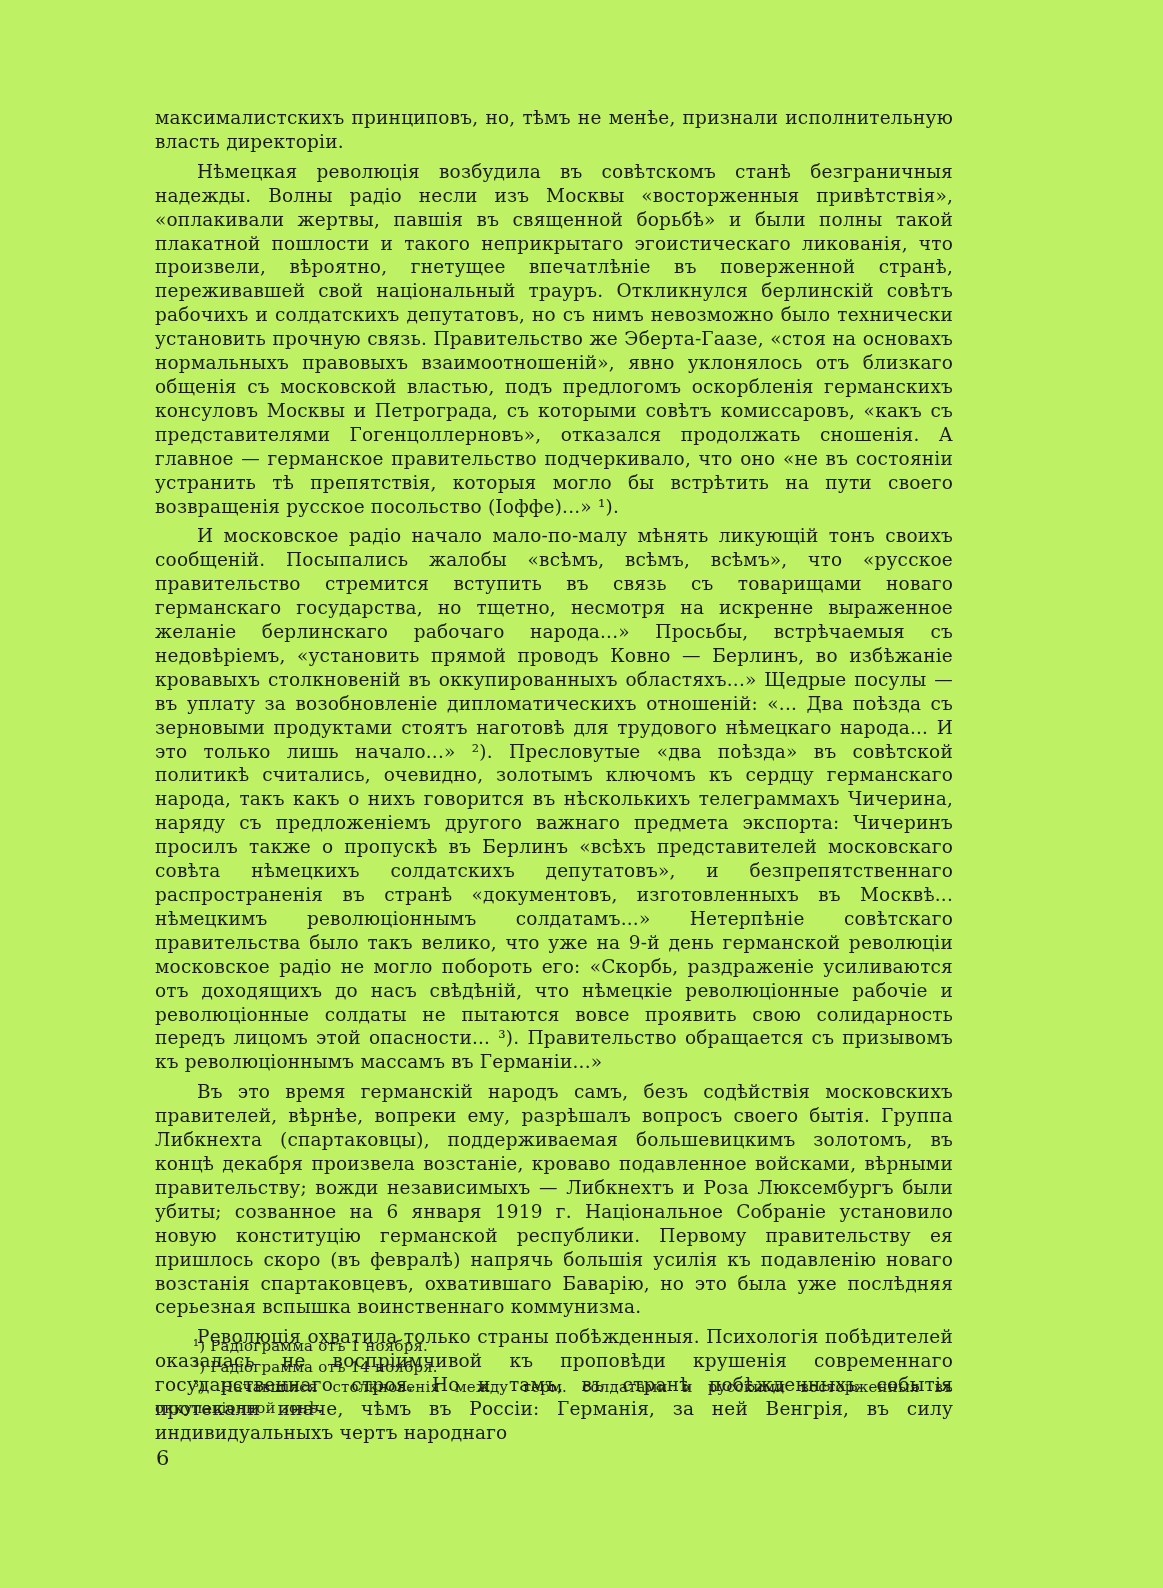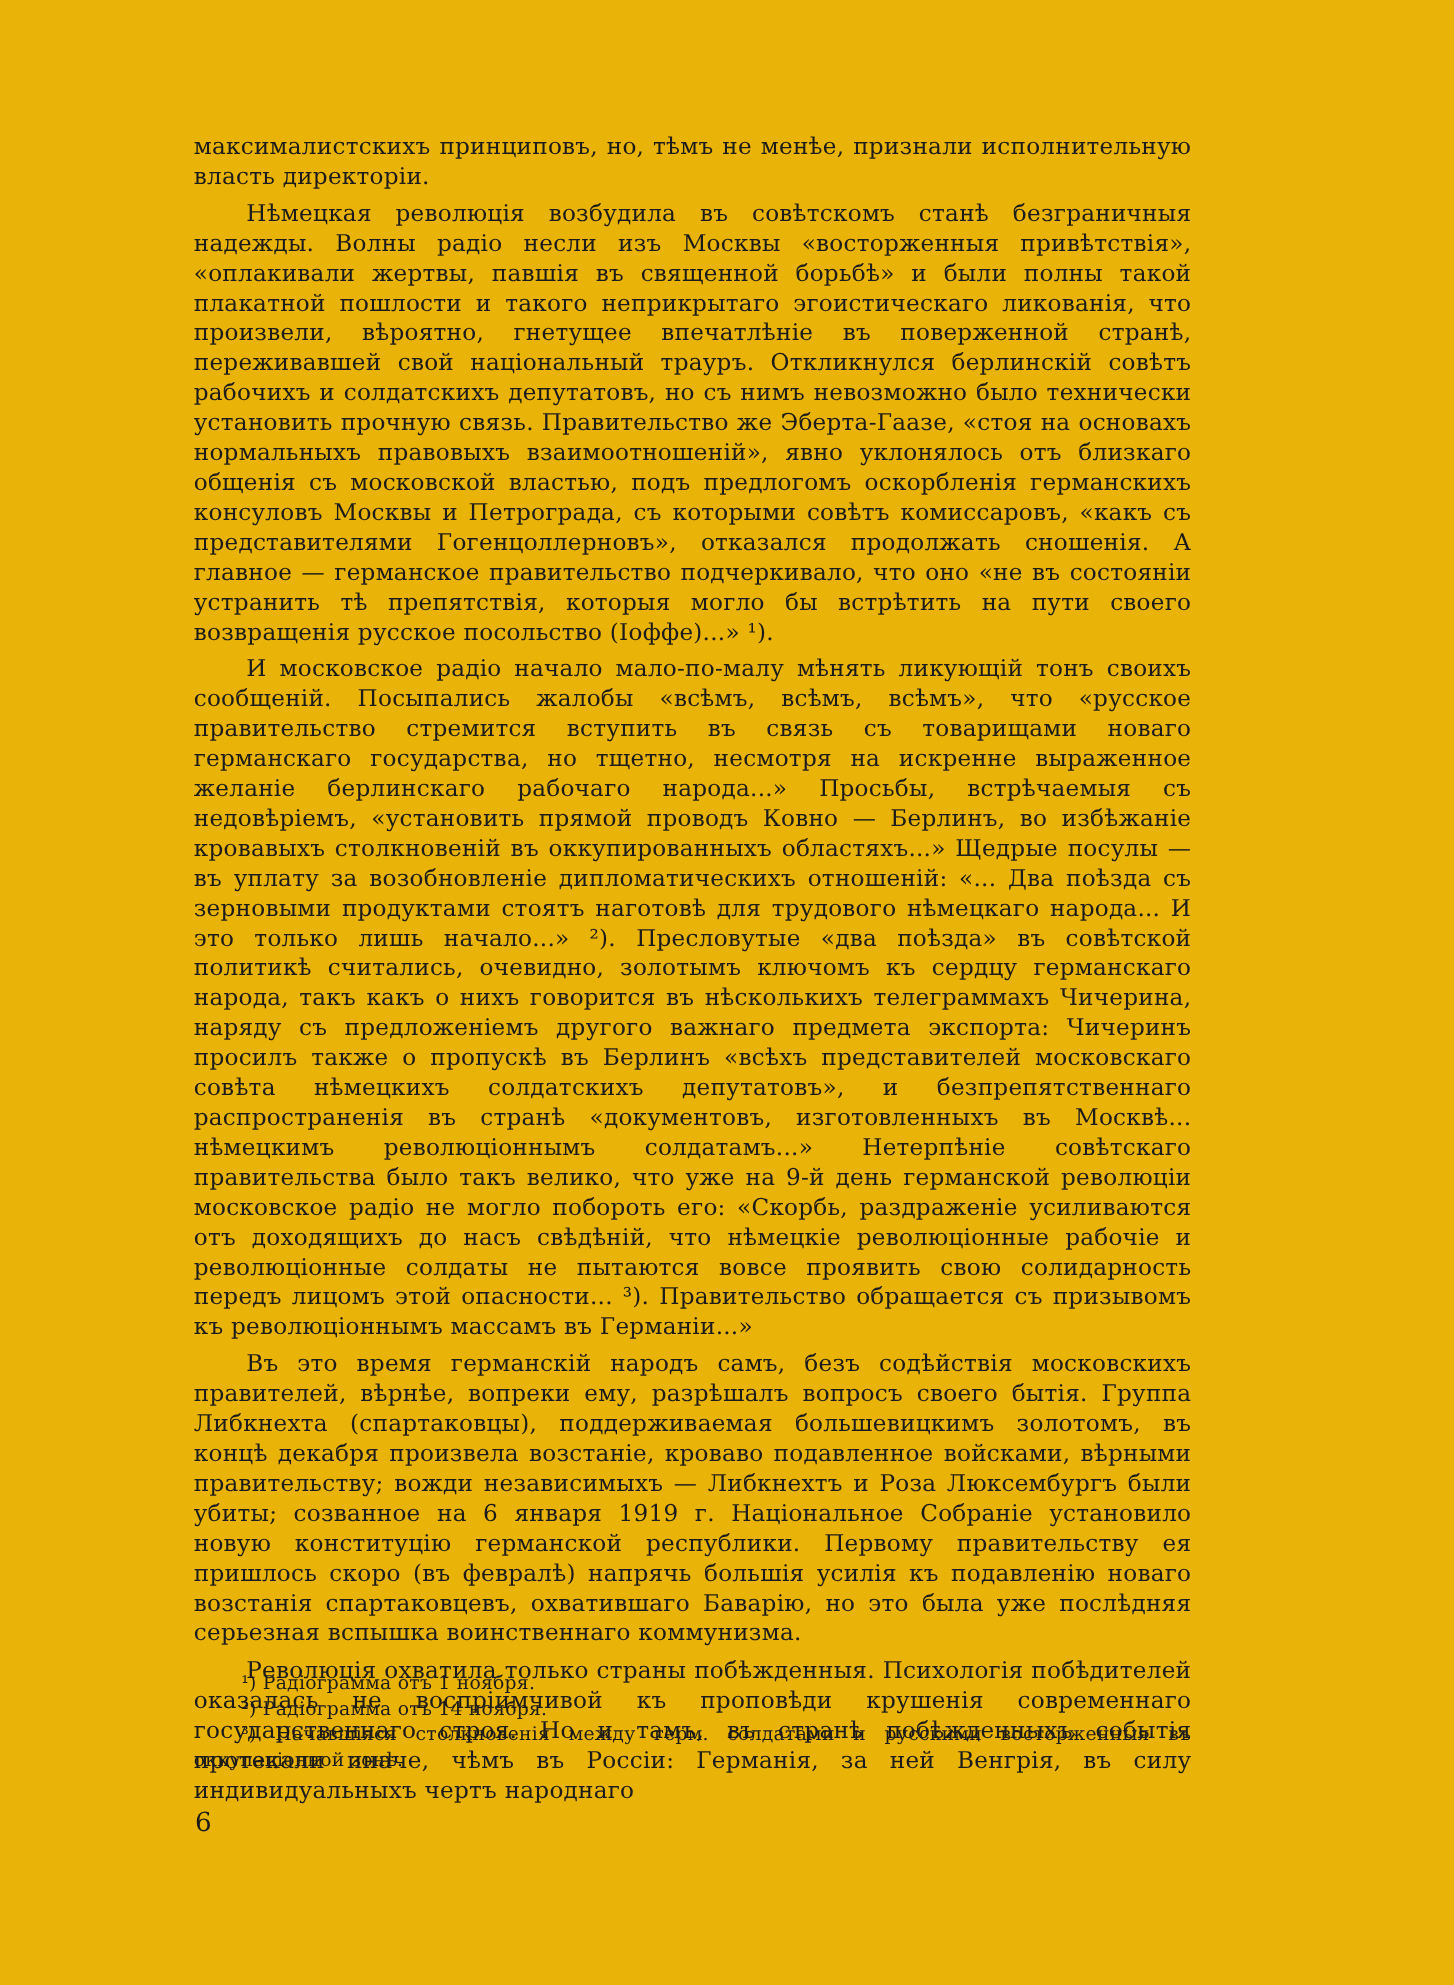--- a/index.html
+++ b/index.html
@@ -7,21 +7,21 @@
   body {
     width: 1163px;
     height: 1588px;
     background: #e9e7e2;
     font-family: "DejaVu Serif", "Liberation Serif", serif;
   }
   .page {
     position: relative;
     width: 1163px;
     height: 1588px;
-    background: #eab308;
+    background: #bef264;
     color: #1d1c1a;
     overflow: hidden;
   }
   .text-block {
     position: absolute;
     left: 155px;
     top: 106px;
     width: 798px;
   }
   .para {

